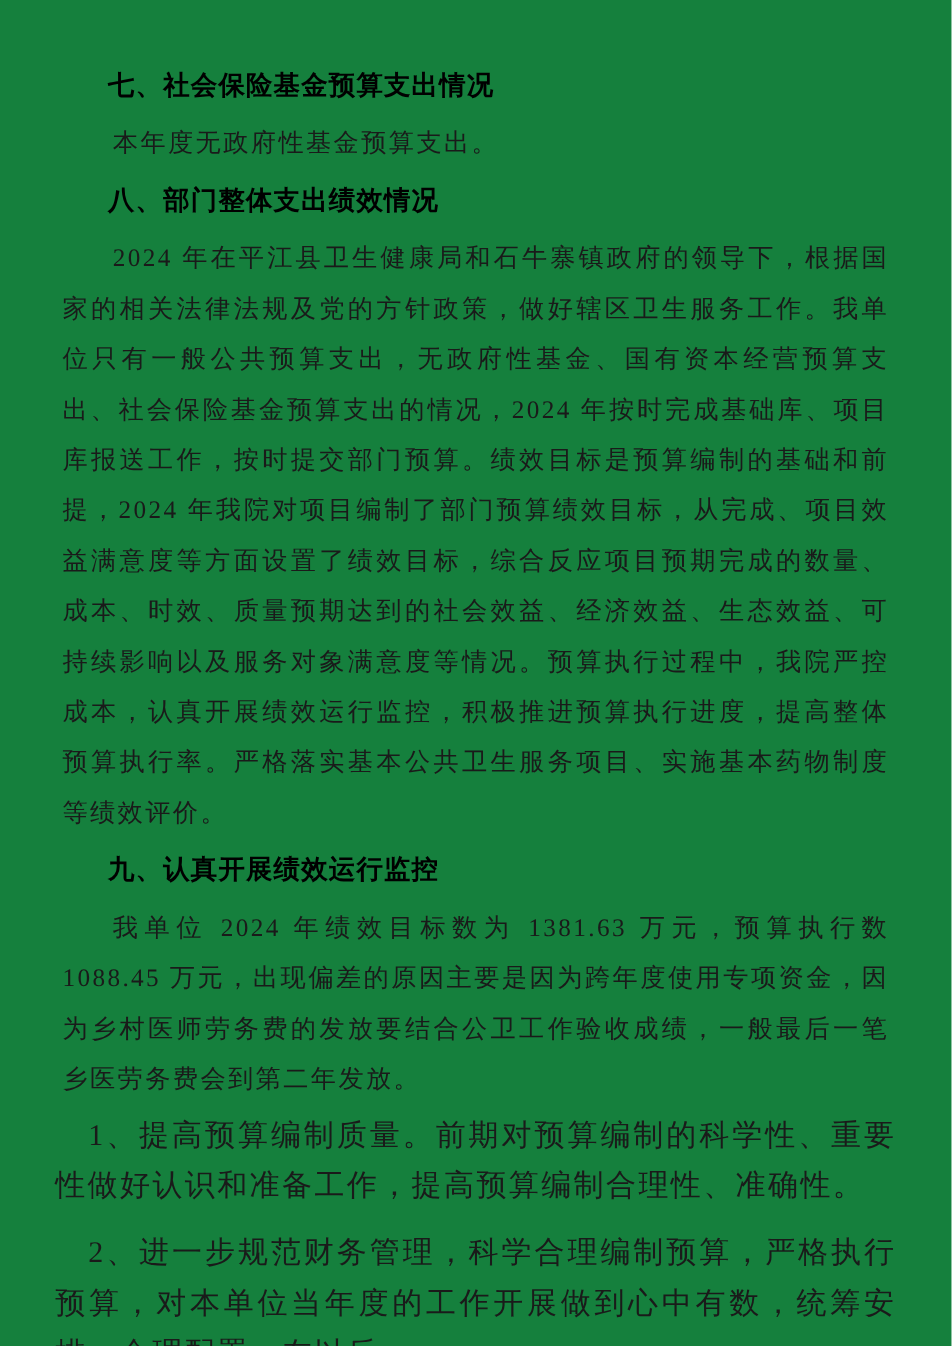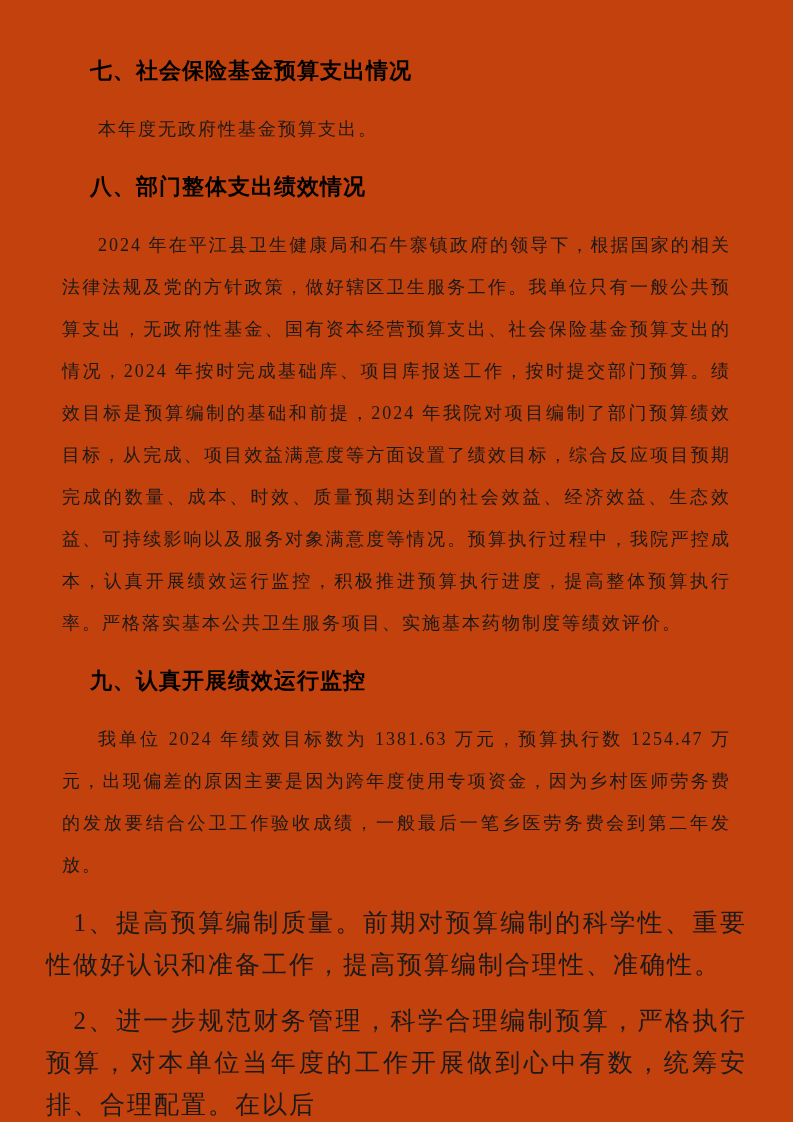--- a/index.html
+++ b/index.html
@@ -5,45 +5,45 @@
   html, body {
     margin: 0;
     padding: 0;
     background: #ffffff;
   }
   .page {
     position: relative;
     width: 793px;
     height: 1122px;
     margin: 0 auto;
-    background: #c2410c;
+    background: #15803d;
     box-sizing: border-box;
     padding: 50px 46px 0 46px;
     overflow: hidden;
     color: #000000;
   }
   .heading {
     font-family: "Liberation Sans", "DejaVu Sans", sans-serif;
     font-weight: bold;
     font-size: 22px;
     line-height: 42px;
     text-indent: 2em;
     letter-spacing: 1px;
     color: #000000;
     white-space: nowrap;
   }
   .para {
     font-family: "Liberation Serif", "DejaVu Serif", serif;
-    font-size: 18px;
+    font-size: 21px;
     line-height: 42px;
     text-indent: 2em;
     text-align: justify;
     letter-spacing: 2px;
     color: #1a1a1a;
-    margin: 16px;
+    margin: 6px;
   }
   .item {
     font-family: "Liberation Serif", "DejaVu Serif", serif;
     font-size: 25px;
     line-height: 42px;
     text-indent: 1.1em;
     text-align: justify;
     letter-spacing: 2px;
     color: #1a1a1a;
     margin: 0;
@@ -60,20 +60,20 @@
   <div class="heading">七、社会保险基金预算支出情况</div>
 
   <p class="para">本年度无政府性基金预算支出。</p>
 
   <div class="heading">八、部门整体支出绩效情况</div>
 
   <p class="para">2024 年在平江县卫生健康局和石牛寨镇政府的领导下，根据国家的相关法律法规及党的方针政策，做好辖区卫生服务工作。我单位只有一般公共预算支出，无政府性基金、国有资本经营预算支出、社会保险基金预算支出的情况，2024 年按时完成基础库、项目库报送工作，按时提交部门预算。绩效目标是预算编制的基础和前提，2024 年我院对项目编制了部门预算绩效目标，从完成、项目效益满意度等方面设置了绩效目标，综合反应项目预期完成的数量、成本、时效、质量预期达到的社会效益、经济效益、生态效益、可持续影响以及服务对象满意度等情况。预算执行过程中，我院严控成本，认真开展绩效运行监控，积极推进预算执行进度，提高整体预算执行率。严格落实基本公共卫生服务项目、实施基本药物制度等绩效评价。</p>
 
   <div class="heading">九、认真开展绩效运行监控</div>
 
-  <p class="para">我单位 2024 年绩效目标数为 1381.63 万元，预算执行数 1254.47 万元，出现偏差的原因主要是因为跨年度使用专项资金，因为乡村医师劳务费的发放要结合公卫工作验收成绩，一般最后一笔乡医劳务费会到第二年发放。</p>
+  <p class="para">我单位 2024 年绩效目标数为 1381.63 万元，预算执行数 1088.45 万元，出现偏差的原因主要是因为跨年度使用专项资金，因为乡村医师劳务费的发放要结合公卫工作验收成绩，一般最后一笔乡医劳务费会到第二年发放。</p>
 
 
   <p class="item">1、提高预算编制质量。前期对预算编制的科学性、重要性做好认识和准备工作，提高预算编制合理性、准确性。</p>
 
   <p class="item">2、进一步规范财务管理，科学合理编制预算，严格执行预算，对本单位当年度的工作开展做到心中有数，统筹安排、合理配置。在以后</p>
 
 </div>
 
 </body></html>

